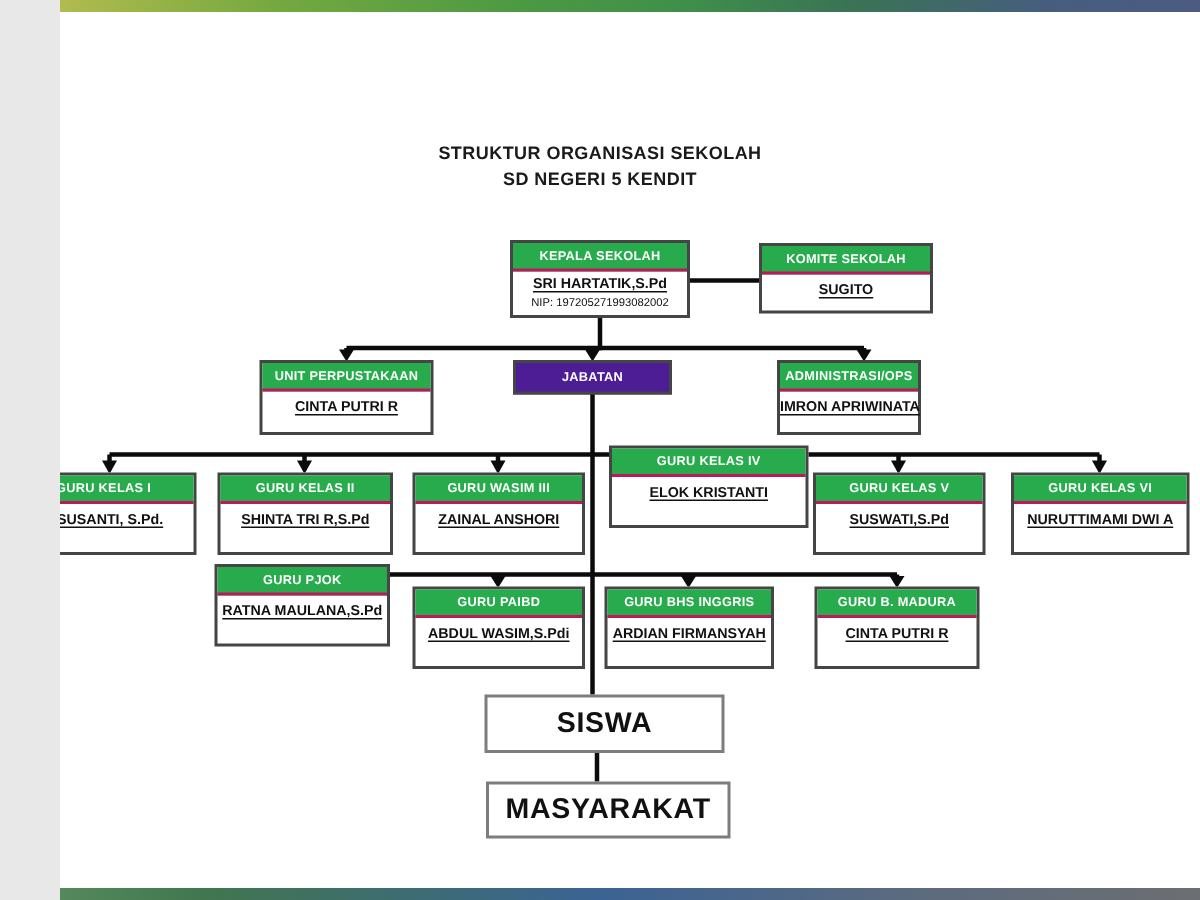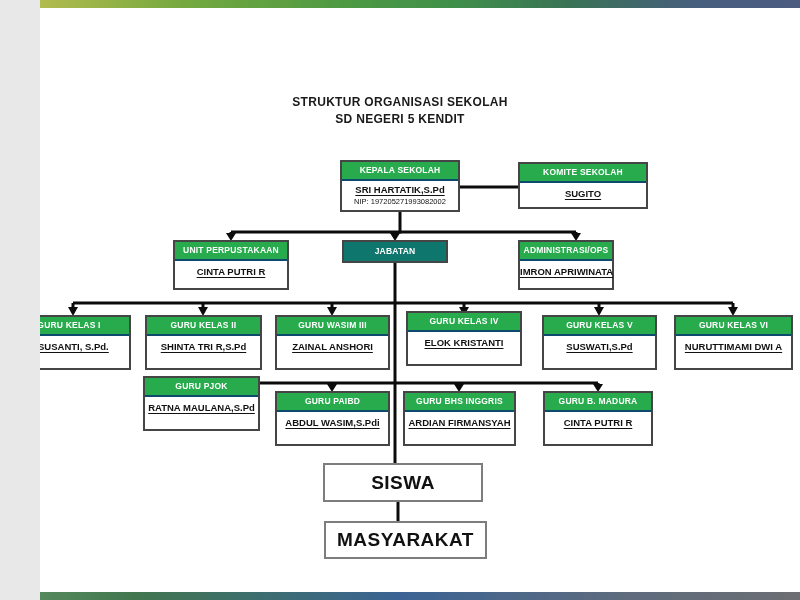--- a/index.html
+++ b/index.html
@@ -17,33 +17,33 @@
   }
   .title {
     position:absolute; left:200px; top:94px; width:320px; text-align:center;
     font-weight:bold; font-size:12px; line-height:17px; color:#1a1a1a; letter-spacing:0.3px;
   }
   .connectors { position:absolute; top:0; left:0; pointer-events:none; }
   .obox {
     position:absolute; background:#ffffff; border:2px solid #454545; box-sizing:border-box;
   }
   .obox .head {
-    height:17px; line-height:17px; background:#27ab4c; border-bottom:2px solid #0c4a6e;
+    height:17px; line-height:17px; background:#27ab4c; border-bottom:2px solid #be185d;
     color:#ffffff; font-size:8.5px; font-weight:bold; text-align:center;
     letter-spacing:0.2px; white-space:nowrap; overflow:hidden;
   }
   .obox .body { padding-top:5px; text-align:center; }
   .name {
     font-size:9.5px; font-weight:bold; text-decoration:underline; text-underline-offset:2px;
     color:#111111; white-space:nowrap;
   }
   .nip { font-size:7.5px; color:#111111; margin-top:2px; white-space:nowrap;text-align:center; }
   .cut-right { text-align:right; padding-right:8px; }
   .jbox {
-    position:absolute; background:#0f766e; border:2px solid #454545; box-sizing:border-box;
+    position:absolute; background:#4c1d95; border:2px solid #454545; box-sizing:border-box;
     color:#ffffff; font-size:8.5px; font-weight:bold; text-align:center; line-height:19px;
     letter-spacing:0.2px;
   }
   .bigbox {
     position:absolute; background:#ffffff; border:2px solid #7d7d7d; box-sizing:border-box;
     display:flex; align-items:center; justify-content:center;
     font-size:19px; font-weight:bold; color:#111111; letter-spacing:0.5px;
   }
 </style>
 </head>
@@ -113,21 +113,21 @@
   </svg>
 
   <div class="obox" style="left:300px; top:160px; width:120px; height:52px;">
     <div class="head">KEPALA SEKOLAH</div>
     <div class="body" style="padding-top:3px;">
       <div class="name">SRI HARTATIK,S.Pd</div>
       <div class="nip">NIP: 197205271993082002</div>
     </div>
   </div>
 
-  <div class="obox" style="left:478px; top:162px; width:130px; height:47px;">
+  <div class="obox" style="left:466px; top:162px; width:116px; height:47px;">
     <div class="head">KOMITE SEKOLAH</div>
     <div class="body">
       <div class="name">SUGITO</div>
     </div>
   </div>
 
   <div class="obox" style="left:133px; top:240px; width:116px; height:50px;">
     <div class="head">UNIT PERPUSTAKAAN</div>
     <div class="body">
       <div class="name">CINTA PUTRI R</div>
@@ -159,21 +159,21 @@
     </div>
   </div>
 
   <div class="obox" style="left:235px; top:315px; width:115px; height:55px;">
     <div class="head">GURU WASIM III</div>
     <div class="body">
       <div class="name">ZAINAL ANSHORI</div>
     </div>
   </div>
 
-  <div class="obox" style="left:366px; top:311px; width:116px; height:55px;">
+  <div class="obox" style="left:366px; top:297px; width:133px; height:55px;">
     <div class="head">GURU KELAS IV</div>
     <div class="body">
       <div class="name">ELOK KRISTANTI</div>
     </div>
   </div>
 
   <div class="obox" style="left:502px; top:315px; width:115px; height:55px;">
     <div class="head">GURU KELAS V</div>
     <div class="body">
       <div class="name">SUSWATI,S.Pd</div>

